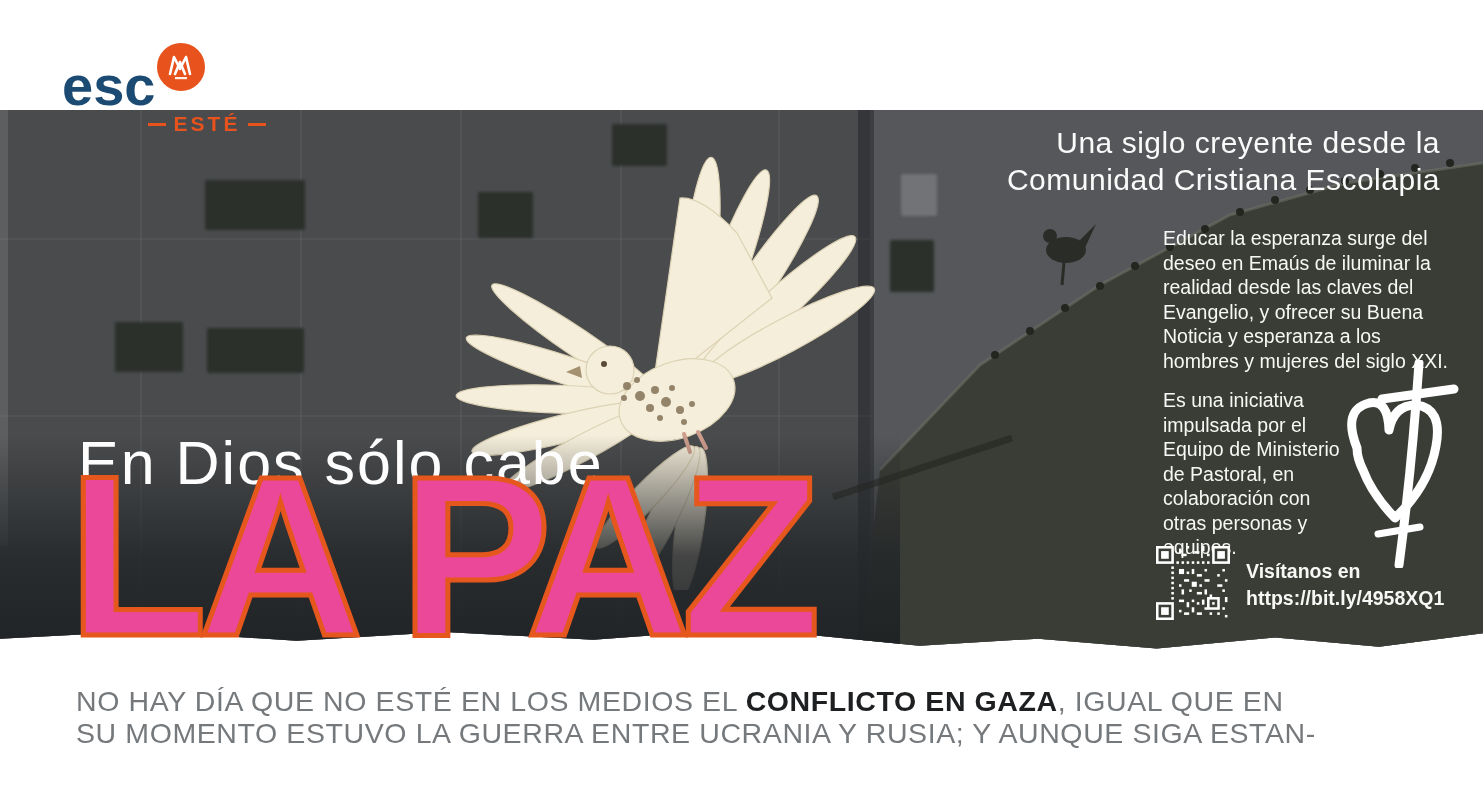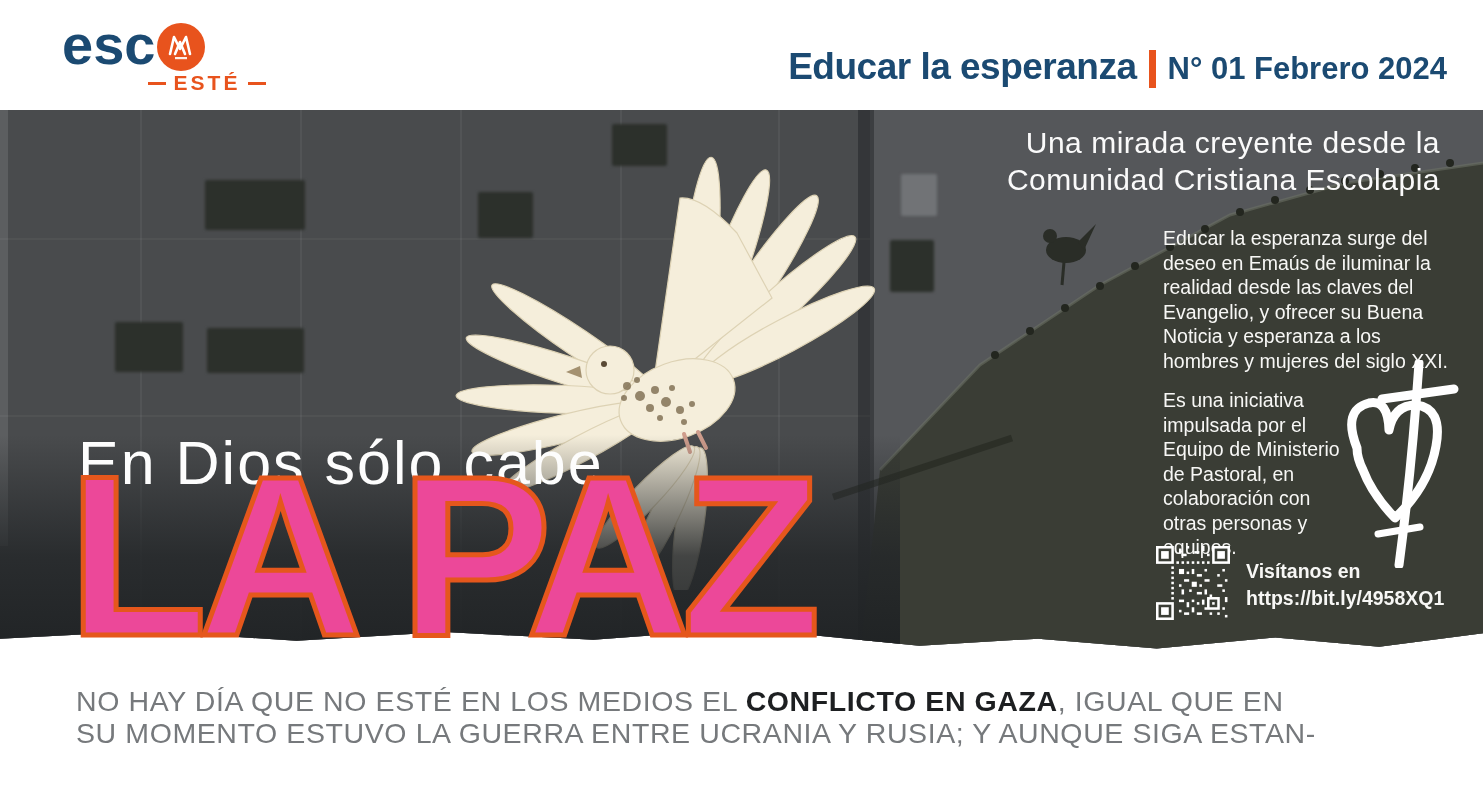--- a/index.html
+++ b/index.html
@@ -5,21 +5,21 @@
   * { margin:0; padding:0; box-sizing:border-box; }
   html,body { width:1483px; height:785px; overflow:hidden; background:#ffffff;
               font-family:"Liberation Sans", sans-serif; }
   .page { position:relative; width:1483px; height:785px; background:#ffffff; }
 
   
   .band { position:absolute; left:0; top:0; width:1483px; height:110px; background:#ffffff; z-index:5; }
 
   .logo { position:absolute; left:62px; top:12px; }
   .logo-row { display:flex; align-items:center; }
-  .logo-word { font-size:56px; font-weight:700; color:#1b4a72; letter-spacing:0px; }
+  .logo-word { font-size:56px; font-weight:700; color:#1b4a72; letter-spacing:0px;margin-top:41px; }
   .logo-circle { width:48px; height:48px; border-radius:50%; background:#e8531d;
                  display:flex; align-items:center; justify-content:center; margin:4px 2px 0 2px; }
   .logo-sub-row { display:flex; align-items:center; justify-content:center; margin-top:-6px; margin-left:40px; width:210px; }
   .logo-dash { width:18px; height:0; border-top:3px solid #e8531d; }
   .logo-sub { color:#e8531d; font-weight:700; font-size:21px; letter-spacing:3px; margin:0 8px; }
 
   .masthead { position:absolute; right:36px; top:46px; display:flex; align-items:baseline; }
   .masthead-title { color:#1b4a72; font-weight:700; font-size:37px; letter-spacing:-0.5px; }
   .masthead-sep { width:7px; height:38px; background:#e8531d; margin:0 12px; align-self:center; margin-top:4px; }
   .masthead-issue { color:#1b4a72; font-weight:700; font-size:31px; letter-spacing:0px; }
@@ -188,29 +188,24 @@
           </svg>
         </span>
       </div>
       <div class="logo-sub-row">
         <span class="logo-dash"></span>
         <span class="logo-sub">ESTÉ</span>
         <span class="logo-dash"></span>
       </div>
     </div>
 
-    <div class="masthead">
-      <span class="masthead-title">Educar la esperanza</span>
-      <span class="masthead-sep"></span>
-      <span class="masthead-issue">N° 01 Febrero 2024</span>
-    </div>
   </div>
 
   <div class="tagline">
-    <div>Una mirada creyente desde la</div>
+    <div>Una siglo creyente desde la</div>
     <div>Comunidad Cristiana Escolapia</div>
   </div>
 
   <div class="sidecol intro">Educar la esperanza surge del deseo en Emaús de iluminar la realidad desde las claves del Evangelio, y ofrecer su Buena Noticia y esperanza a los hombres y mujeres del siglo XXI.</div>
   <div class="sidecol initiative">Es una iniciativa impulsada por el Equipo de Ministerio de Pastoral, en colaboración con otras personas y equipos.</div>
 
   <svg class="heart-logo" width="162" height="208" viewBox="0 0 162 208">
     <g stroke="#ffffff" fill="none" stroke-linecap="round" stroke-linejoin="round">
       <path d="M97,3 C93,62 88,122 77,205" stroke-width="9"></path>
       <path d="M60,39 L132,29" stroke-width="9"></path>

